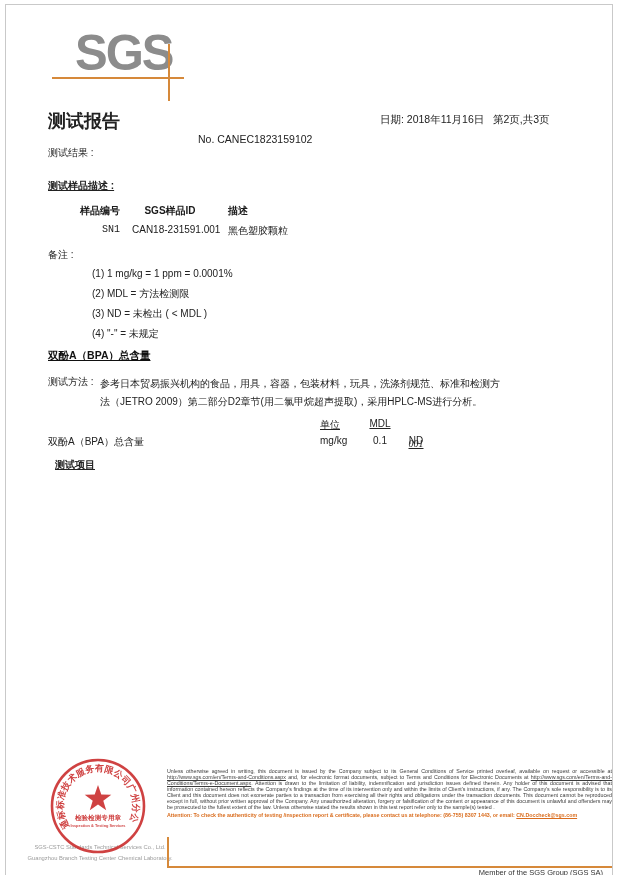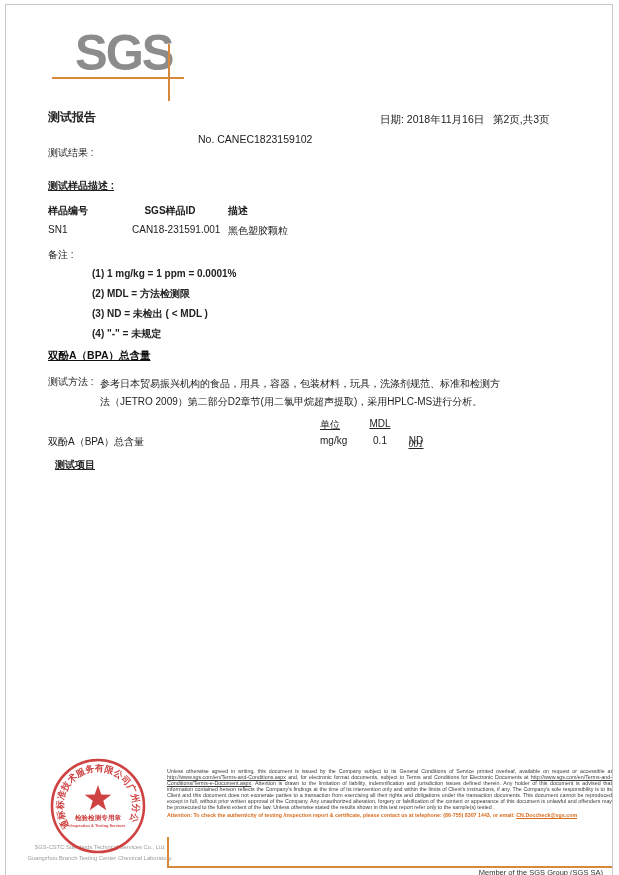--- a/index.html
+++ b/index.html
@@ -16,38 +16,38 @@
   }
   
   .logo-text {
     position:absolute; left:74px; top:30px;
     font-size:50px; font-weight:bold; color:#8c8c8c; line-height:46px;
     letter-spacing:-2px; transform:scaleX(.98);
   }
   .logo-hline { position:absolute; left:52px; top:77px; width:132px; height:2px; background:#d6893a; }
   .logo-vline { position:absolute; left:168px; top:44px; width:2px; height:57px; background:#d6893a; }
 
-  .doc-title { position:absolute; left:48px; top:109px; font-size:12px; font-weight:bold; color:#222; }
+  .doc-title { position:absolute; left:48px; top:109px; font-size:18px; font-weight:bold; color:#222; }
   .hdr-no   { position:absolute; left:198px; top:113px; font-size:10.5px; color:#222;margin-top:20px; }
   .hdr-date { position:absolute; left:380px; top:113px; font-size:10.5px; color:#222; }
   .hdr-page { position:absolute; left:493px; top:113px; font-size:10.5px; color:#222; }
 
   .lbl { font-size:10px; color:#222; }
   .results-label { position:absolute; left:48px; top:146px; }
   .sampledesc-label { position:absolute; left:48px; top:179px; font-weight:bold; text-decoration:underline;text-align:right; }
 
   .sample-table { position:absolute; left:0; top:204px; width:619px; font-size:10px; }
   .sample-row { display:flex; padding-left:48px; margin-bottom:6px; }
-  .sr-c1 { width:72px; text-align:left; }
+  .sr-c1 { width:72px; text-align:right;font-family:Liberation Mono, monospace; }
   .sr-c2 { width:76px; text-align:center; white-space:nowrap;margin-left:12px; }
   .sr-c3 { padding-left:20px; white-space:nowrap; }
   .sample-row.head { font-weight:bold; }
 
   .remarks-label { position:absolute; left:48px; top:248px; }
-  .remarks-list { position:absolute; left:92px; top:264px; font-size:10px; line-height:20px; color:#222;font-weight:bold; }
+  .remarks-list { position:absolute; left:92px; top:264px; font-size:10px; line-height:20px; color:#222; }
 
   .bpa-title { position:absolute; left:48px; top:349px; font-size:10.5px; font-weight:bold; text-decoration:underline; color:#111; }
   .method-label { position:absolute; left:48px; top:375px; }
   .method-text { position:absolute; left:100px; top:375px; width:478px; font-size:10px; line-height:18px; color:#222; }
 
   .rt-row { position:absolute; left:0; width:619px; font-size:10px; color:#222; }
   .rt-head { top:418px; }
   .rt-data { top:435px; }
   .rt-item-h { position:absolute; left:55px; font-weight:bold; text-decoration:underline;margin-top:40px; }
   .rt-item-d { position:absolute; left:48px; white-space:nowrap; }

